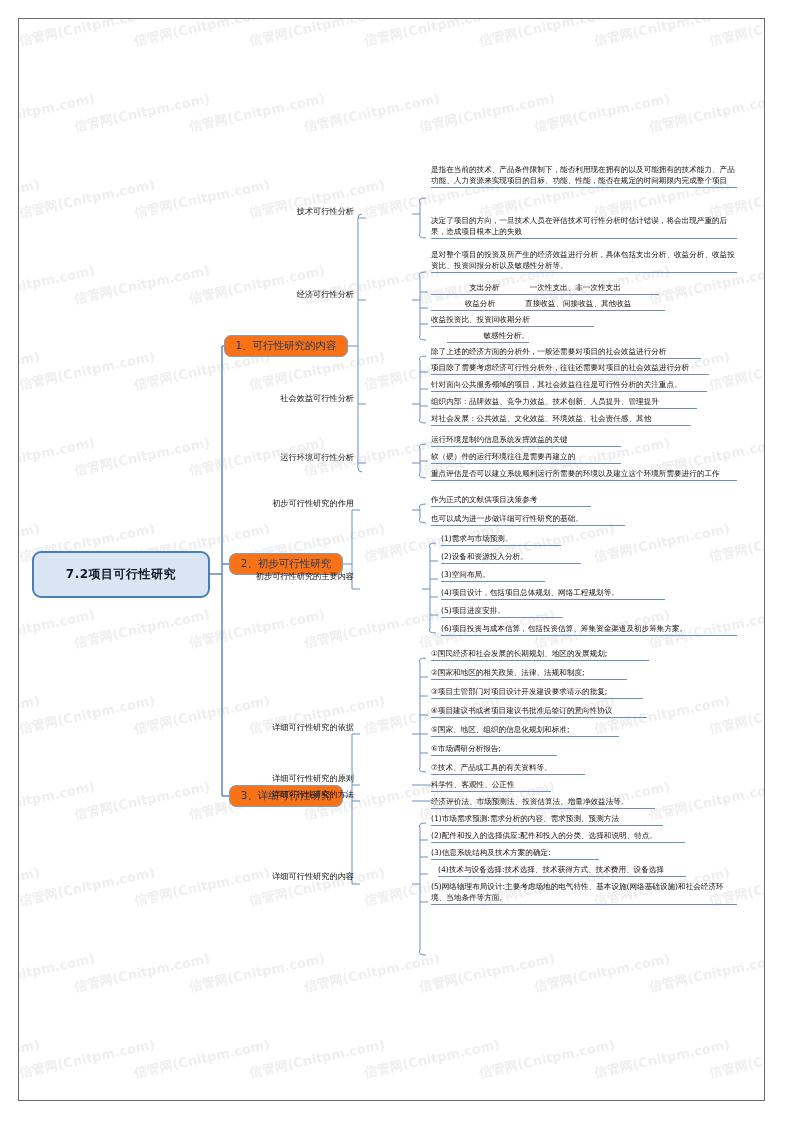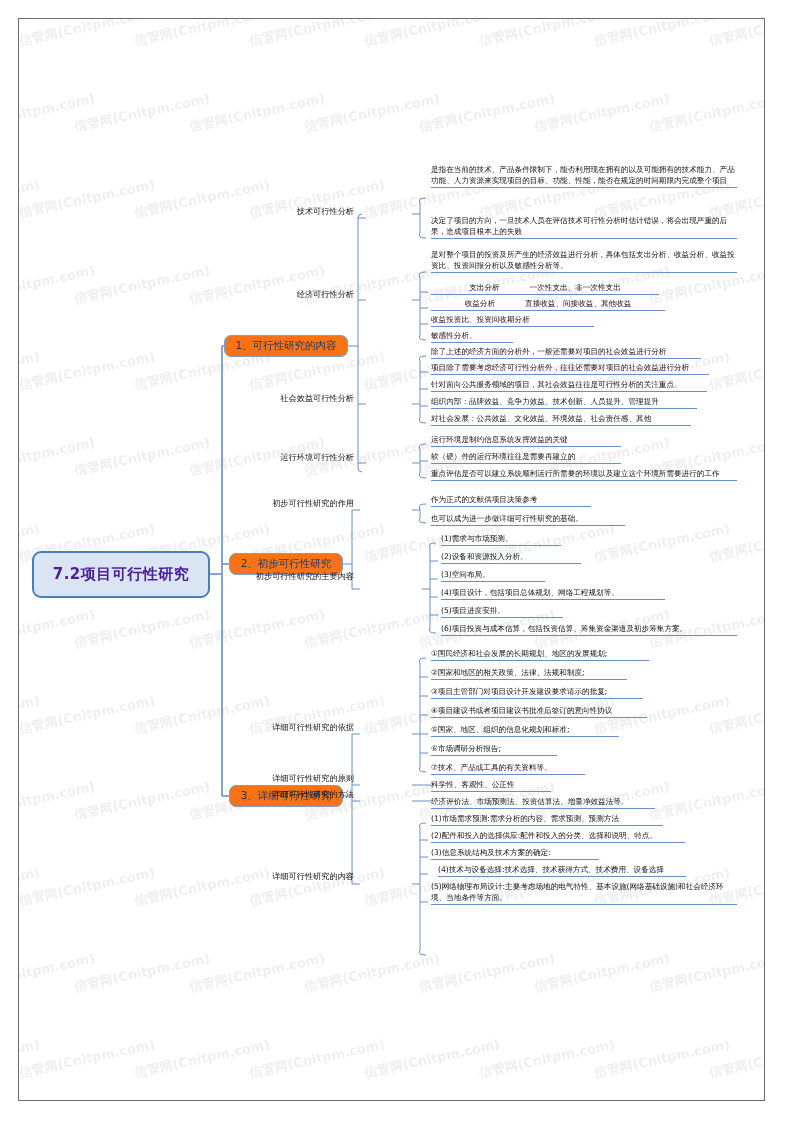--- a/index.html
+++ b/index.html
@@ -46,21 +46,21 @@
     position:absolute;
     left:32px;top:551px;
     width:178px;height:47px;
     background:#dae5f3;
     border:2px solid #4a7ebb;
     border-radius:9px;
     display:flex;align-items:center;justify-content:center;
     box-sizing:border-box;
   }
   .root-node span{
-    font-size:15px;font-weight:bold;color:#4c1d95;
+    font-size:12px;font-weight:bold;color:#0f172a;
     letter-spacing:.5px;
   }
   
   .l2-node{
     position:absolute;
     background:#f97316;
     border:1px solid #7ba0ce;
     border-radius:7px;
     box-sizing:border-box;
     display:flex;align-items:center;justify-content:center;
@@ -340,21 +340,21 @@
     </div>
     <div class="leaf two-col" style="left:431px;top:282px;width:228px;">
       <span>支出分析</span><span class="tab"></span><span>一次性支出、非一次性支出</span>
     </div>
     <div class="leaf two-col" style="left:431px;top:298px;width:234px;">
       <span>收益分析</span><span class="tab"></span><span>直接收益、间接收益、其他收益</span>
     </div>
     <div class="leaf" style="left:431px;top:314px;width:163px;">
       <span>收益投资比、投资回收期分析</span>
     </div>
-    <div class="leaf" style="left:431px;top:330px;width:82px;">
+    <div class="leaf" style="left:447px;top:330px;width:82px;text-align:right;">
       <span>敏感性分析。</span>
     </div>
 
     <div class="leaf" style="left:431px;top:346px;width:270px;">
       <span>除了上述的经济方面的分析外，一般还需要对项目的社会效益进行分析</span>
     </div>
     <div class="leaf" style="left:431px;top:362px;width:278px;">
       <span>项目除了需要考虑经济可行性分析外，往往还需要对项目的社会效益进行分析</span>
     </div>
     <div class="leaf" style="left:431px;top:379px;width:276px;">

